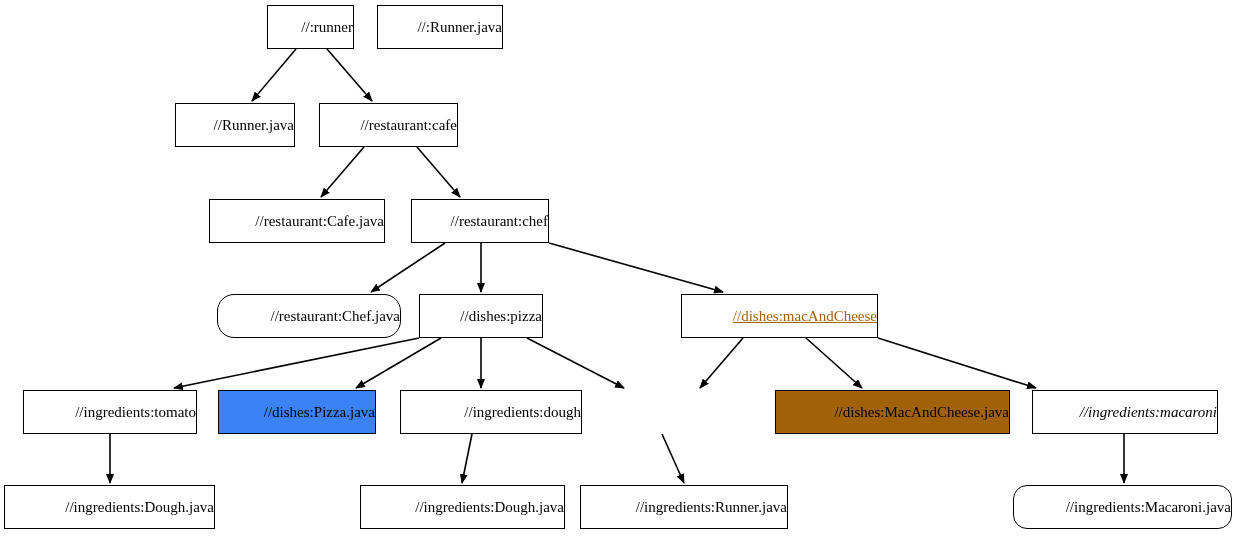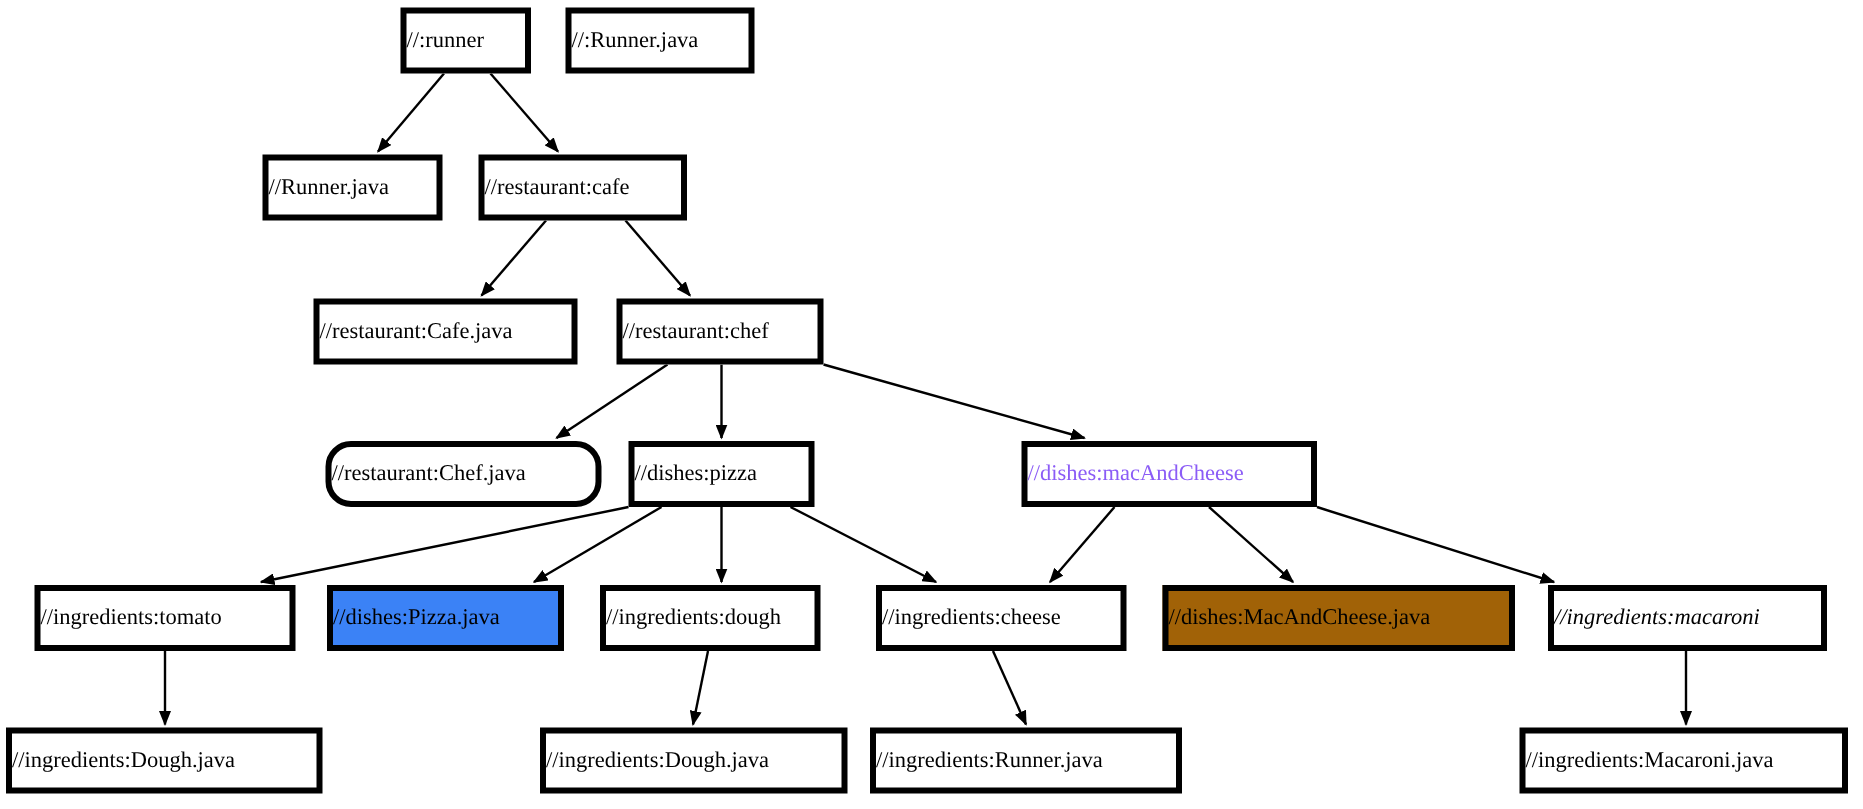--- a/index.html
+++ b/index.html
@@ -26,25 +26,25 @@
   #node-layer {
     position: absolute;
     left: 0;
     top: 0;
     width: 1242px;
     height: 539px;
   }
   .graph-node {
     position: absolute;
     box-sizing: border-box;
-    border: 4px solid #000000;
+    border: 1px solid #000000;
     background: #ffffff;
     display: flex;
     align-items: center;
-    justify-content: flex-start;
+    justify-content: flex-end;
     white-space: nowrap;
   }
   .node-label {
     font-size: 15px;
     line-height: 1;
     color: #000000;
     letter-spacing: 0px;
   }
 </style>
 </head>
@@ -99,47 +99,44 @@
       <div class="graph-node" style="left: 209px; top: 199px; width: 176px; height: 44px; border-color: rgb(0, 0, 0); background: rgb(255, 255, 255);">
         <span class="node-label" style="color: rgb(0, 0, 0);">//restaurant:Cafe.java</span>
       </div>
       <div class="graph-node" style="left: 217px; top: 294px; width: 184px; height: 44px; border-color: rgb(0, 0, 0); background: rgb(255, 255, 255); border-radius: 17px;">
         <span class="node-label" style="color: rgb(0, 0, 0);">//restaurant:Chef.java</span>
       </div>
       <div class="graph-node" style="left: 419px; top: 294px; width: 124px; height: 44px; border-color: rgb(0, 0, 0); background: rgb(255, 255, 255);">
         <span class="node-label" style="color: rgb(0, 0, 0);">//dishes:pizza</span>
       </div>
       <div class="graph-node" style="left: 681px; top: 294px; width: 197px; height: 44px; border-color: rgb(0, 0, 0); background: rgb(255, 255, 255);">
-        <span class="node-label" style="color: #8b5cf6;">//dishes:macAndCheese</span>
+        <span class="node-label" style="color: #a16207; text-decoration: underline;">//dishes:macAndCheese</span>
       </div>
       <div class="graph-node" style="left: 23px; top: 390px; width: 174px; height: 44px; border-color: rgb(0, 0, 0); background: rgb(255, 255, 255);">
         <span class="node-label" style="color: rgb(0, 0, 0);">//ingredients:tomato</span>
       </div>
       <div class="graph-node" style="left: 218px; top: 390px; width: 158px; height: 44px; border-color: rgb(0, 0, 0); background: #3b82f6;">
         <span class="node-label" style="color: rgb(0, 0, 0);">//dishes:Pizza.java</span>
       </div>
-      <div class="graph-node" style="left: 400px; top: 390px; width: 147px; height: 44px; border-color: rgb(0, 0, 0); background: rgb(255, 255, 255);">
+      <div class="graph-node" style="left: 400px; top: 390px; width: 182px; height: 44px; border-color: rgb(0, 0, 0); background: rgb(255, 255, 255);">
         <span class="node-label" style="color: rgb(0, 0, 0);">//ingredients:dough</span>
-      </div>
-      <div class="graph-node" style="left: 584px; top: 390px; width: 167px; height: 44px; border-color: rgb(0, 0, 0); background: rgb(255, 255, 255);">
-        <span class="node-label" style="color: rgb(0, 0, 0);">//ingredients:cheese</span>
       </div>
       <div class="graph-node" style="left: 775px; top: 390px; width: 235px; height: 44px; border-color: rgb(0, 0, 0); background: #a16207;">
         <span class="node-label" style="color: rgb(0, 0, 0);">//dishes:MacAndCheese.java</span>
       </div>
       <div class="graph-node" style="left: 1032px; top: 390px; width: 186px; height: 44px; border-color: rgb(0, 0, 0); background: rgb(255, 255, 255); font-style: italic;">
         <span class="node-label" style="color: rgb(0, 0, 0);">//ingredients:macaroni</span>
       </div>
       <div class="graph-node" style="left: 4px; top: 485px; width: 211px; height: 44px; border-color: rgb(0, 0, 0); background: rgb(255, 255, 255);">
         <span class="node-label" style="color: rgb(0, 0, 0);">//ingredients:Dough.java</span>
       </div>
       <div class="graph-node" style="left: 360px; top: 485px; width: 205px; height: 44px; border-color: rgb(0, 0, 0); background: rgb(255, 255, 255);">
         <span class="node-label" style="color: rgb(0, 0, 0);">//ingredients:Dough.java</span>
       </div>
       <div class="graph-node" style="left: 580px; top: 485px; width: 208px; height: 44px; border-color: rgb(0, 0, 0); background: rgb(255, 255, 255);">
         <span class="node-label" style="color: rgb(0, 0, 0);">//ingredients:Runner.java</span>
       </div>
-      <div class="graph-node" style="left: 1013px; top: 485px; width: 219px; height: 44px; border-color: rgb(0, 0, 0); background: rgb(255, 255, 255);">
+      <div class="graph-node" style="left: 1013px; top: 485px; width: 219px; height: 44px; border-color: rgb(0, 0, 0); background: rgb(255, 255, 255); border-radius: 14px;">
         <span class="node-label" style="color: rgb(0, 0, 0);">//ingredients:Macaroni.java</span>
       </div>
     </div>
 
 </div>
 
 </body></html>

